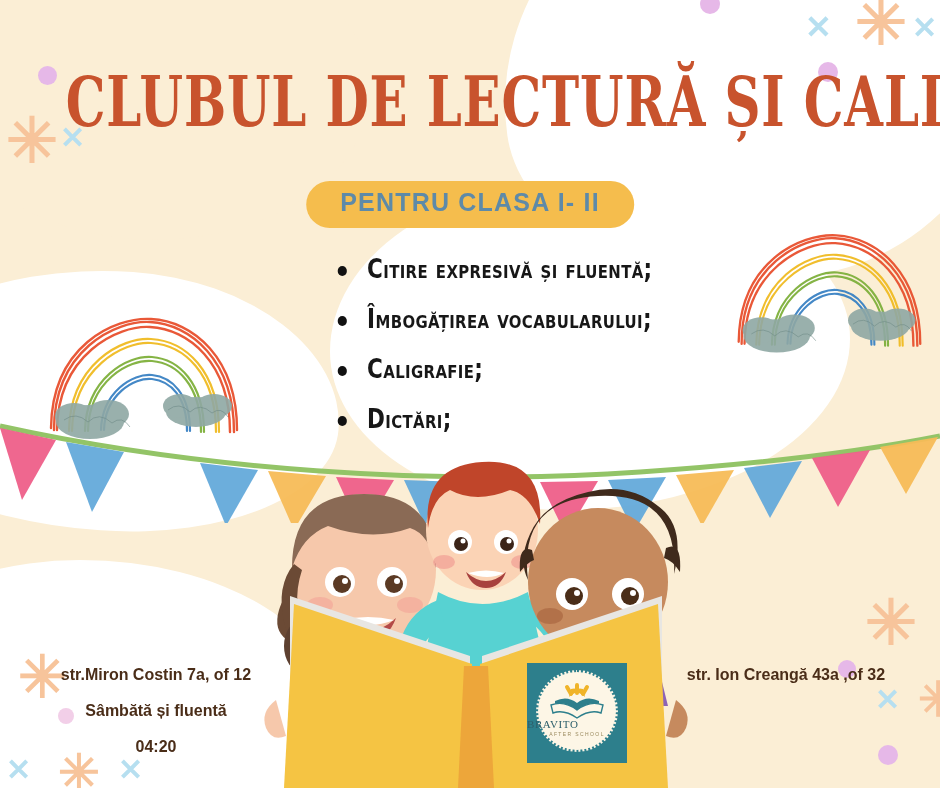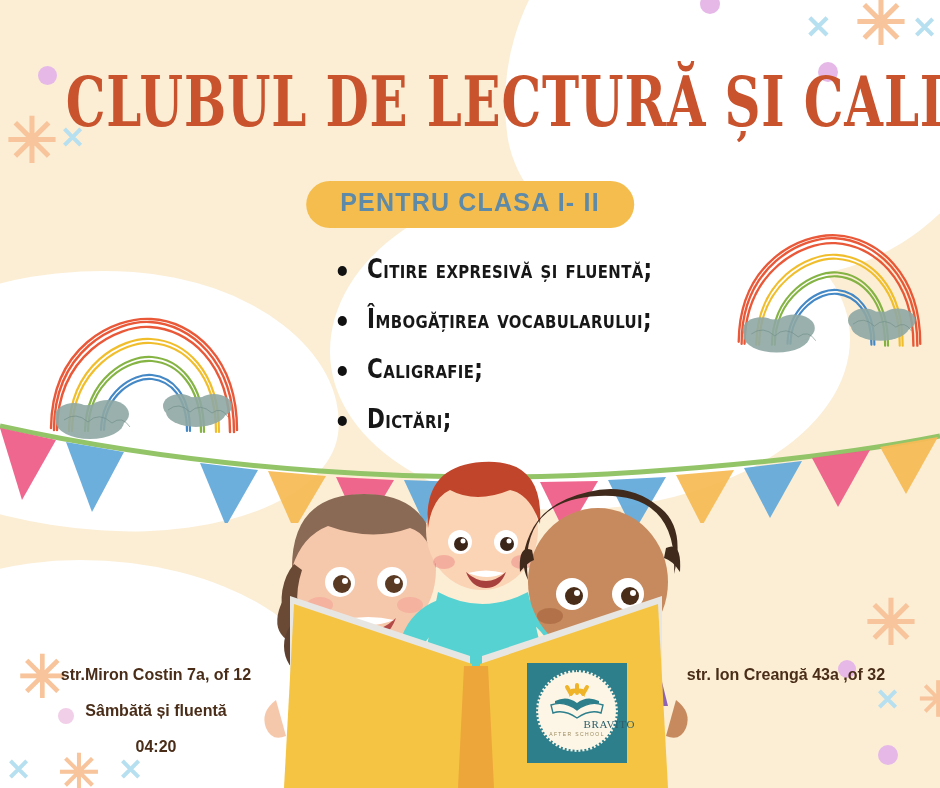--- a/index.html
+++ b/index.html
@@ -156,21 +156,21 @@
     width: 82px; height: 82px;
     background: #fdf6e6;
     border-radius: 50%;
     border: 2px dotted #2d7f8c;
     box-sizing: border-box;
   }
   #logo-name {
     position: absolute;
     left: 0; top: 55px;
     width: 108px;
-    text-align: right;
+    text-align: left;
     color: #2d5f6b;
     font-family: "Liberation Serif", serif;
     font-size: 11px;
     letter-spacing: 0.6px;
     font-weight: 400;
   }
   #logo-sub {
     position: absolute;
     left: 0; top: 68px;
     width: 100px;

